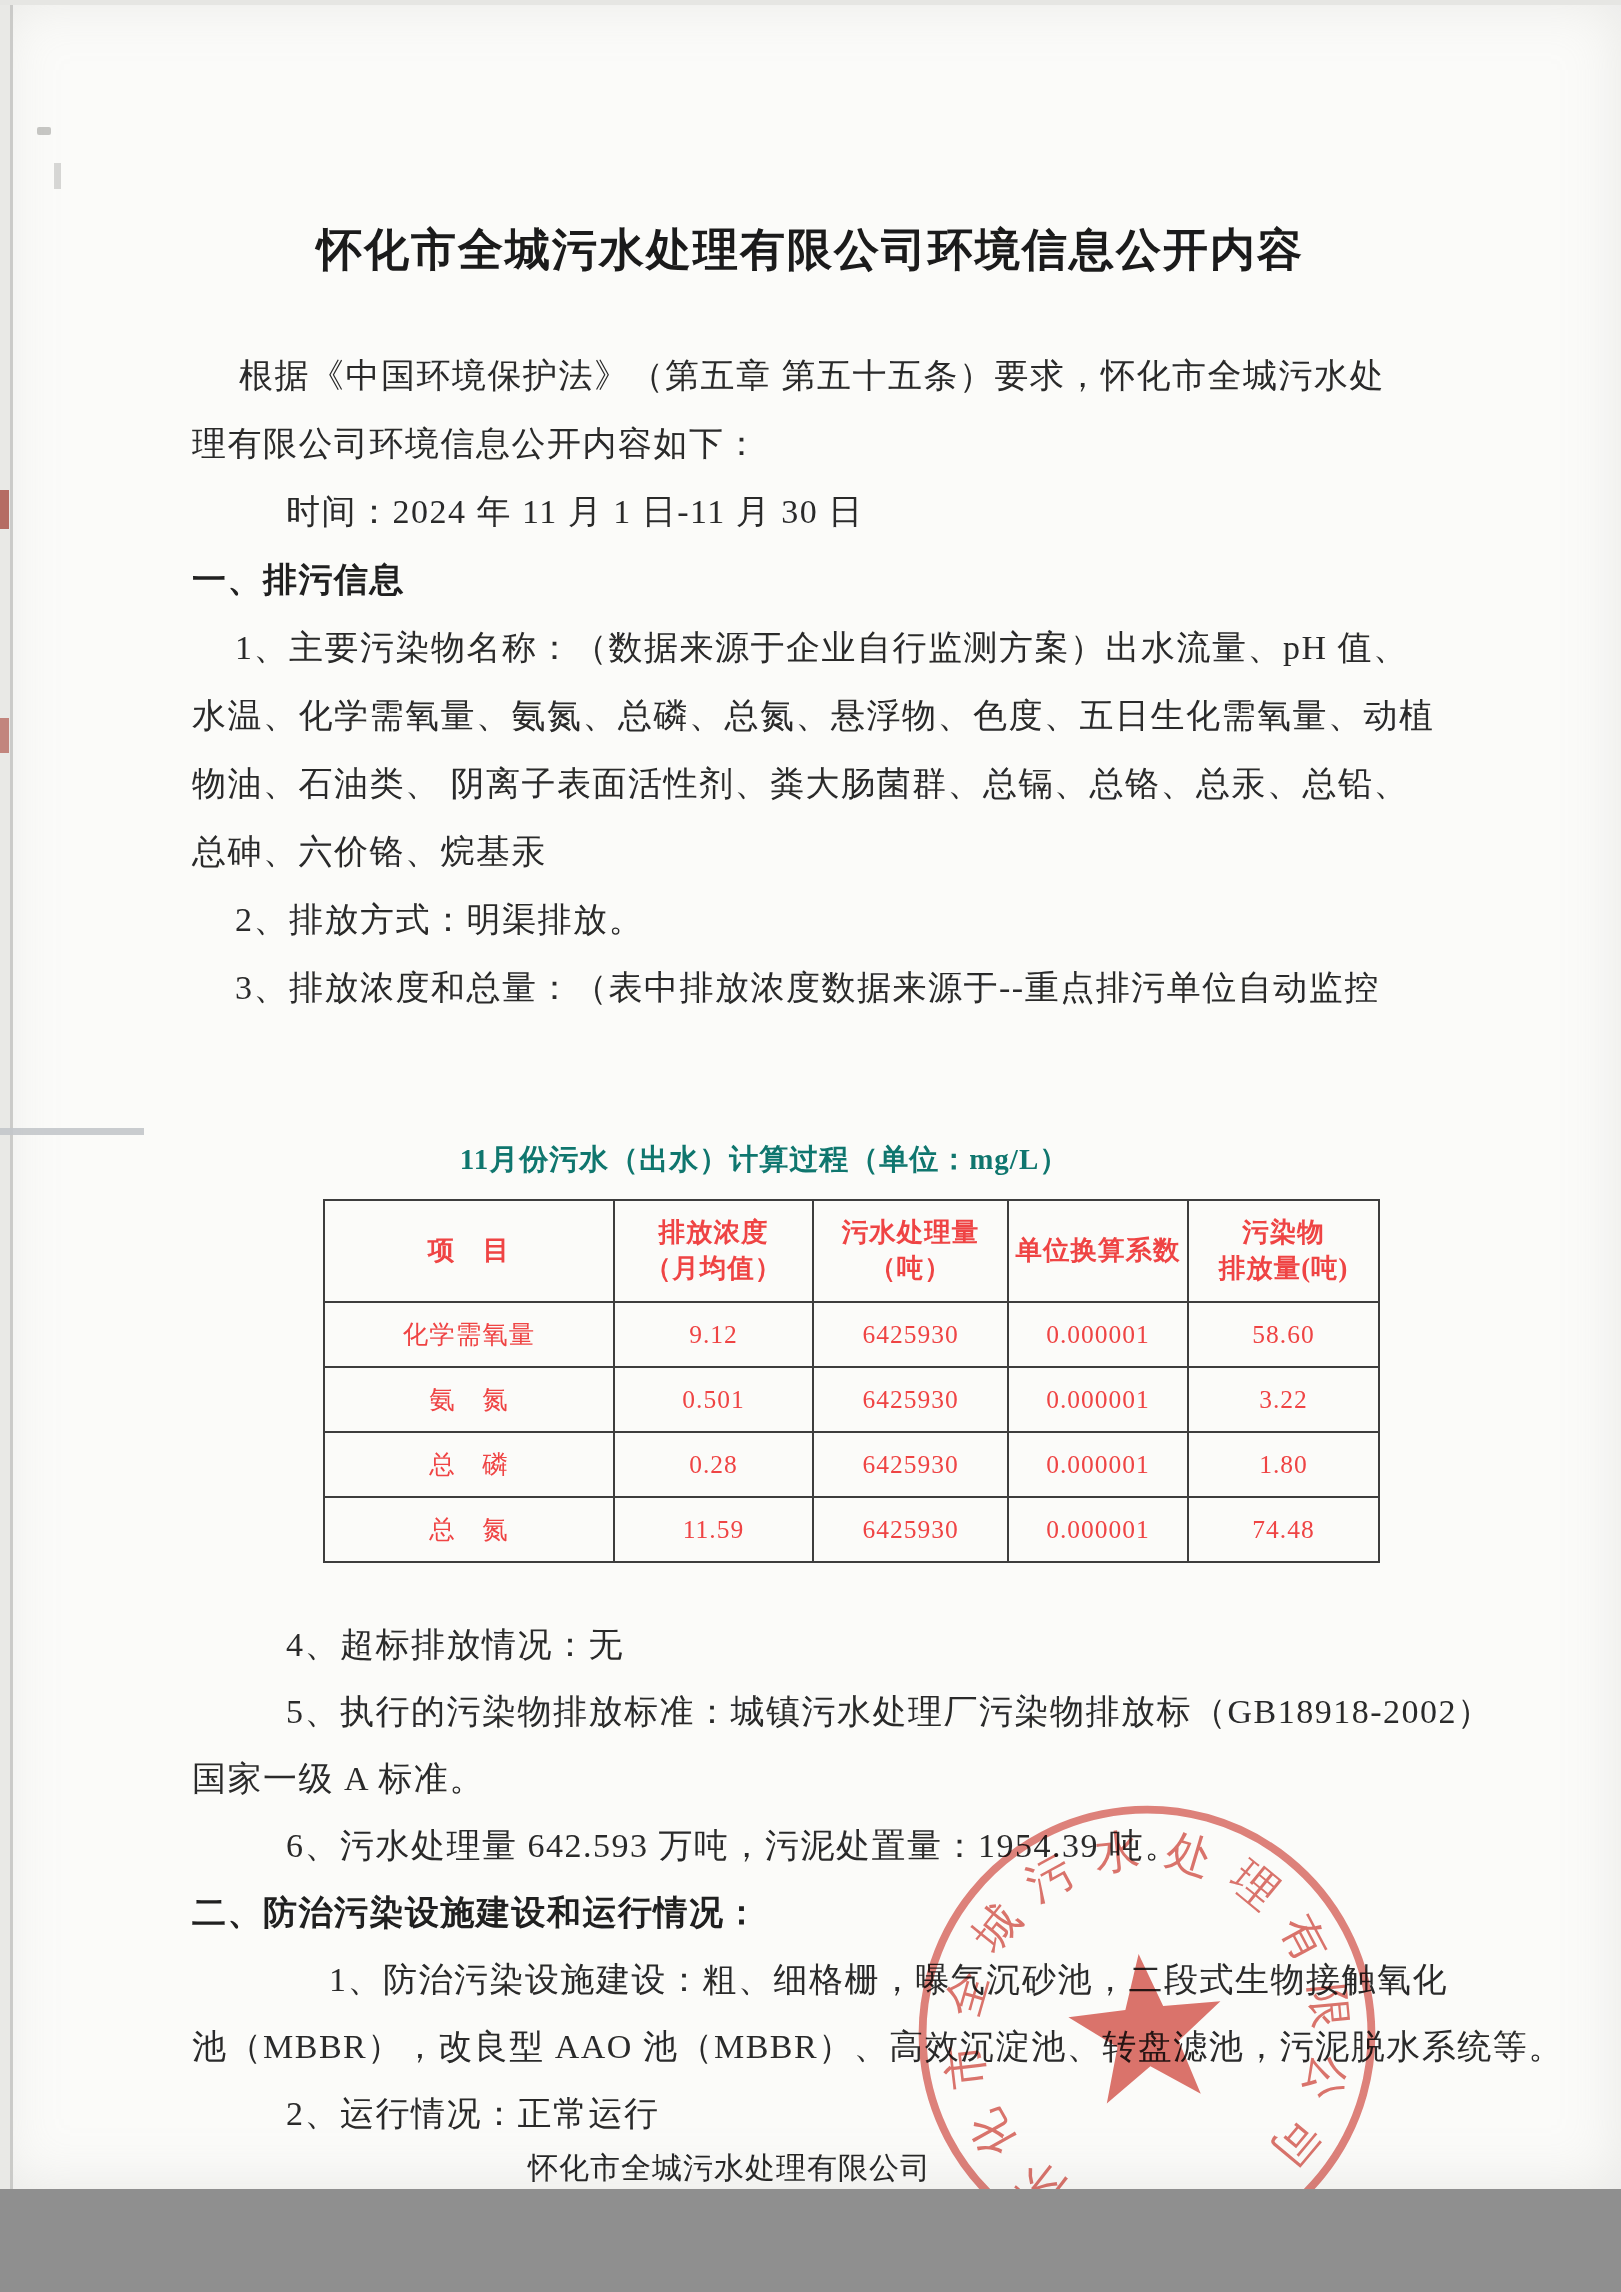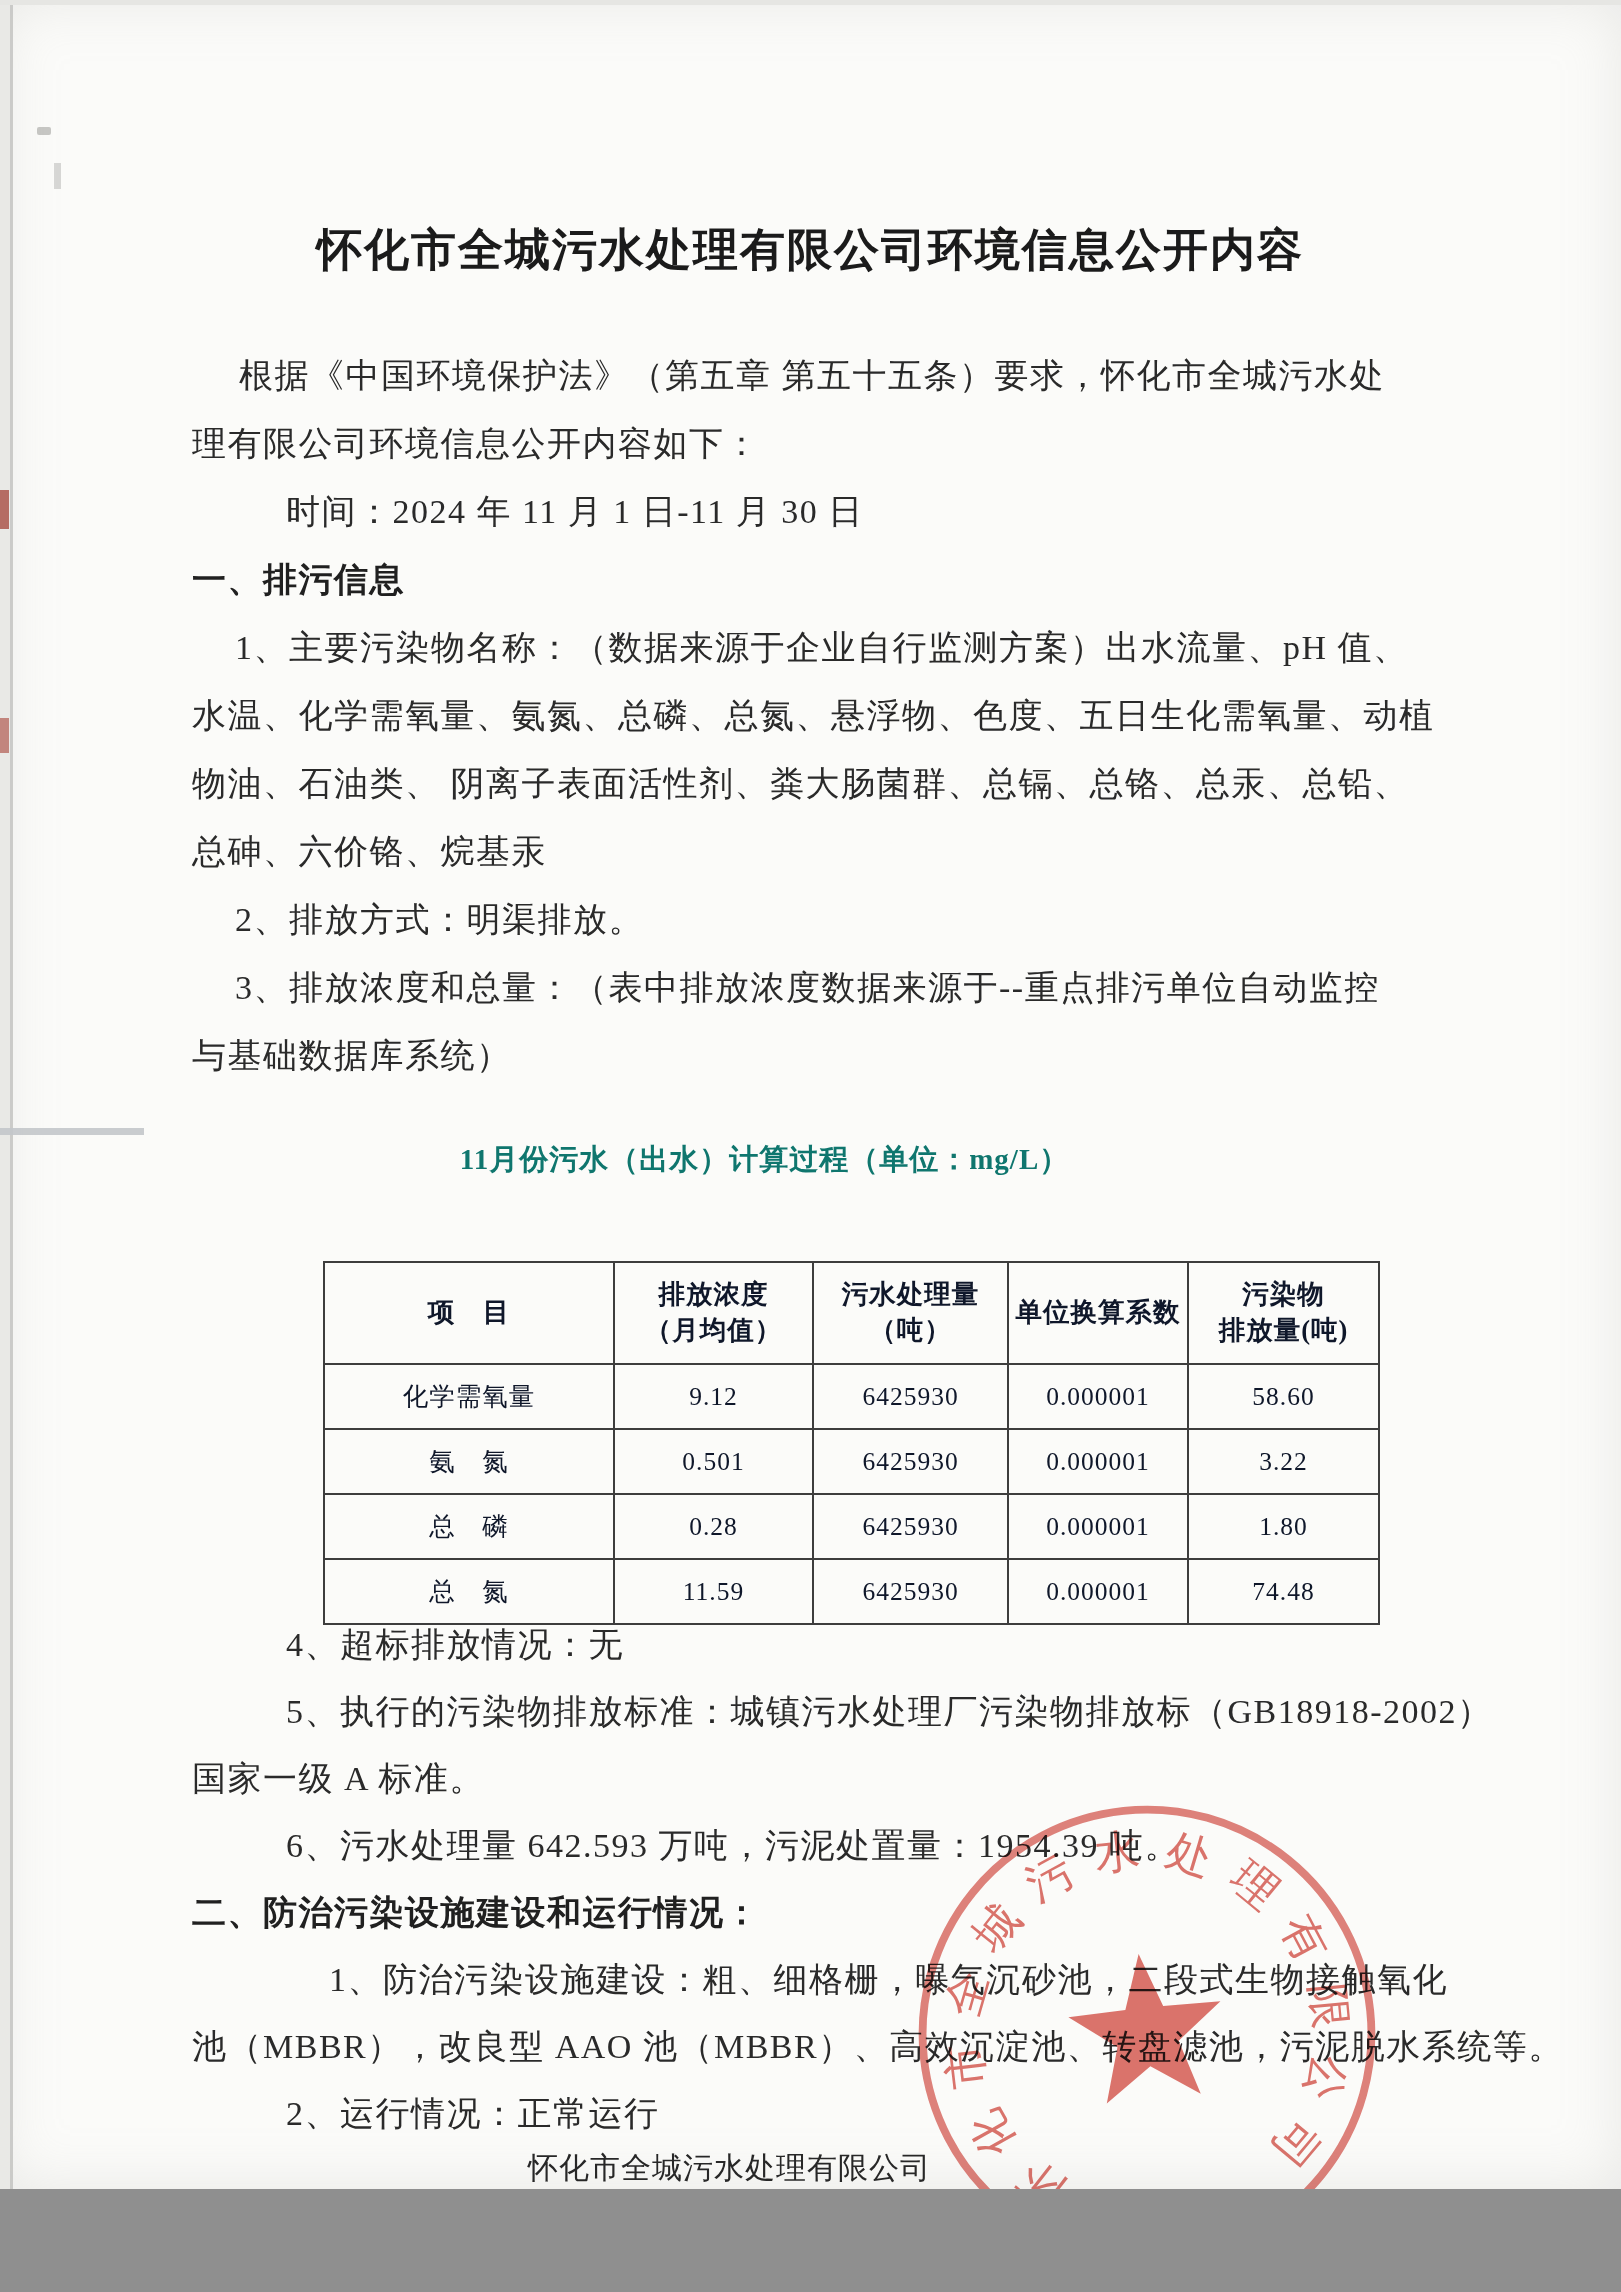--- a/index.html
+++ b/index.html
@@ -26,23 +26,23 @@
   .ind-a{ padding-left:47px; }   
   .ind-b{ padding-left:94px; }   
   .ind-c{ padding-left:43px; }   
   .ind-d{ padding-left:137px; }  
   .tbl-caption{
     position:absolute; top:1140px; left:0; width:1529px;
     text-align:center; font-size:29px; font-weight:bold; letter-spacing:1px;
     color:#0f766e; white-space:nowrap;
   }
   table.emis{
-    position:absolute; top:1261px; left:323px; width:1056px; height:361px;
+    position:absolute; top:1199px; left:323px; width:1056px; height:361px;
     border-collapse:collapse; table-layout:fixed;
-    font-size:25.5px; color:#0f172a; background:transparent;
+    font-size:25.5px; color:#ef4444; background:transparent;
   }
   .emis th,.emis td{
     border:2px solid #3d3d3d; text-align:center; vertical-align:middle;
     letter-spacing:1px; overflow:hidden;
   }
   .emis th{ font-weight:bold; white-space:pre-line; height:102px; font-size:26.5px; line-height:1.35; }
   .emis td{ height:65px; }
   .sig{
     position:absolute; top:2141px; right:690px; text-align:right;
     font-size:30px; letter-spacing:1px; line-height:54px; white-space:nowrap;
@@ -84,21 +84,20 @@
     <div class="line ind-a">根据《中国环境保护法》（第五章 第五十五条）要求，怀化市全城污水处</div>
     <div class="line">理有限公司环境信息公开内容如下：</div>
     <div class="line ind-b">时间：2024 年 11 月 1 日-11 月 30 日</div>
     <div class="line bold">一、排污信息</div>
     <div class="line ind-c">1、主要污染物名称：（数据来源于企业自行监测方案）出水流量、pH 值、</div>
     <div class="line">水温、化学需氧量、氨氮、总磷、总氮、悬浮物、色度、五日生化需氧量、动植</div>
     <div class="line">物油、石油类、 阴离子表面活性剂、粪大肠菌群、总镉、总铬、总汞、总铅、</div>
     <div class="line">总砷、六价铬、烷基汞</div>
     <div class="line ind-c">2、排放方式：明渠排放。</div>
     <div class="line ind-c">3、排放浓度和总量：（表中排放浓度数据来源于--重点排污单位自动监控</div>
-    <div class="line">与基础数据库系统）</div>
   </div>
 
   <div class="tbl-caption">11月份污水（出水）计算过程（单位：mg/L）</div>
 
   <table class="emis">
     <colgroup>
       <col style="width:290px">
         <col style="width:199px">
         <col style="width:195px">
       <col style="width:180px">

